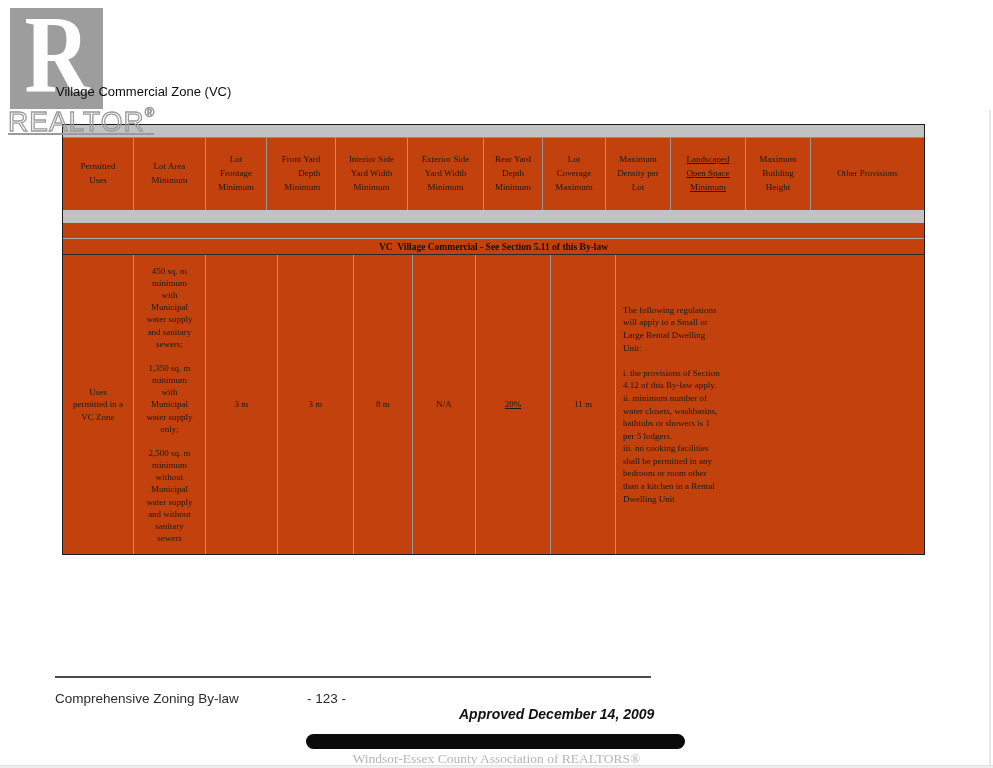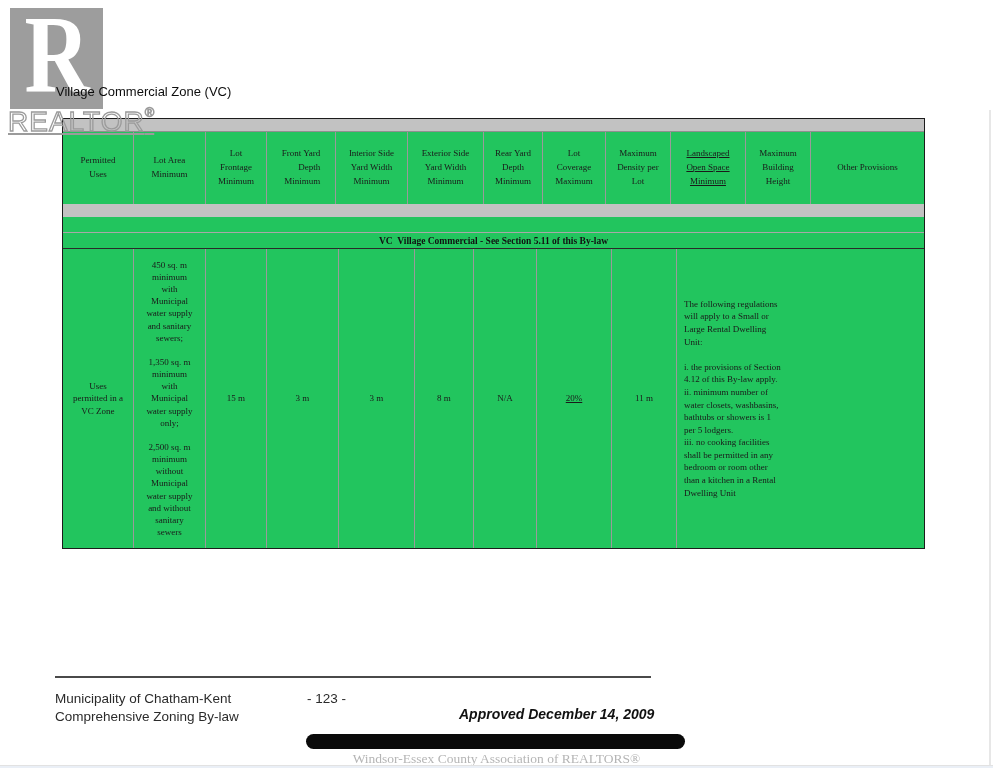--- a/index.html
+++ b/index.html
@@ -49,24 +49,24 @@
   .page-title {
     position: absolute; left: 56px; top: 84px;
     font-size: 13px; font-weight: 400;
     color: #0d0d0d;
     z-index: 6;
     white-space: nowrap;
   }
 
   
   .zoning-table {
-    position: absolute; left: 62px; top: 118px;
+    position: absolute; left: 62px; top: 124px;
     width: 861px;
     border: 1.5px solid #1c1c1c;
-    background: #22c55e;
+    background: #c2410c;
     z-index: 2;
   }
   .top-bar {
     height: 12px;
     background: #c2c2c2;
     border-bottom: 1px solid #8f8f8f;
   }
   .header-row { display: flex; height: 72px; }
   .gray-band { height: 13px; background: #c2c2c2; }
   .white-band { height: 15px; border-bottom: 1px solid #a8a8a8; }
@@ -229,39 +229,37 @@
 only;
 
 2,500 sq. m
 minimum
 without
 Municipal
 water supply
 and without
 sanitary
 sewers</div>
-    <div class="cell col3">15 m</div>
     <div class="cell col5">3 m</div>
     <div class="cell col6">3 m</div>
     <div class="cell col7">8 m</div>
     <div class="cell col8">N/A</div>
     <div class="cell col10">20%</div>
     <div class="cell col11">11 m</div>
     <div class="cell col12 last provisions">The following regulations will apply to a Small or Large Rental Dwelling Unit:
 
 i. the provisions of Section 4.12 of this By-law apply.
 ii. minimum number of water closets, washbasins, bathtubs or showers is 1 per 5 lodgers.
 iii. no cooking facilities shall be permitted in any bedroom or room other than a kitchen in a Rental Dwelling Unit</div>
   </div>
 </div>
 
 <div class="footer-rule"></div>
 
 <div class="org-block">
-  <div>Municipality of Chatham-Kent</div>
   <div>Comprehensive Zoning By-law</div>
 </div>
 
 <div class="page-number">- 123 -</div>
 
 <div class="approval-note">Approved December 14, 2009</div>
 
 <div class="redaction-bar"></div>
 
 <div class="association-credit">Windsor-Essex County Association of REALTORS®</div>

